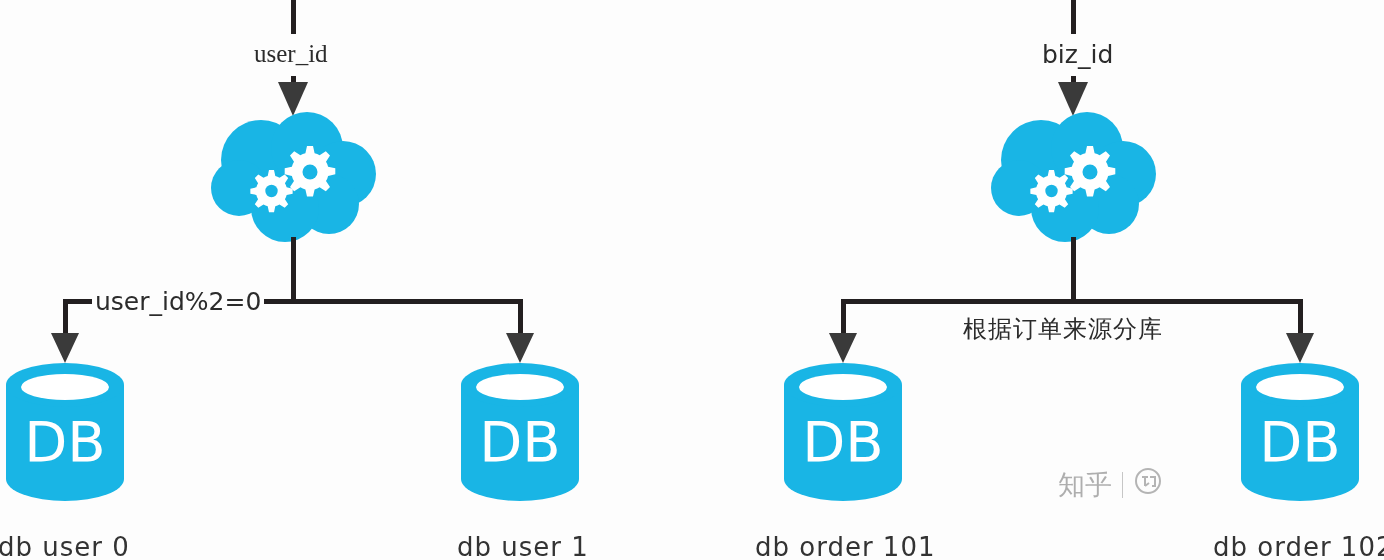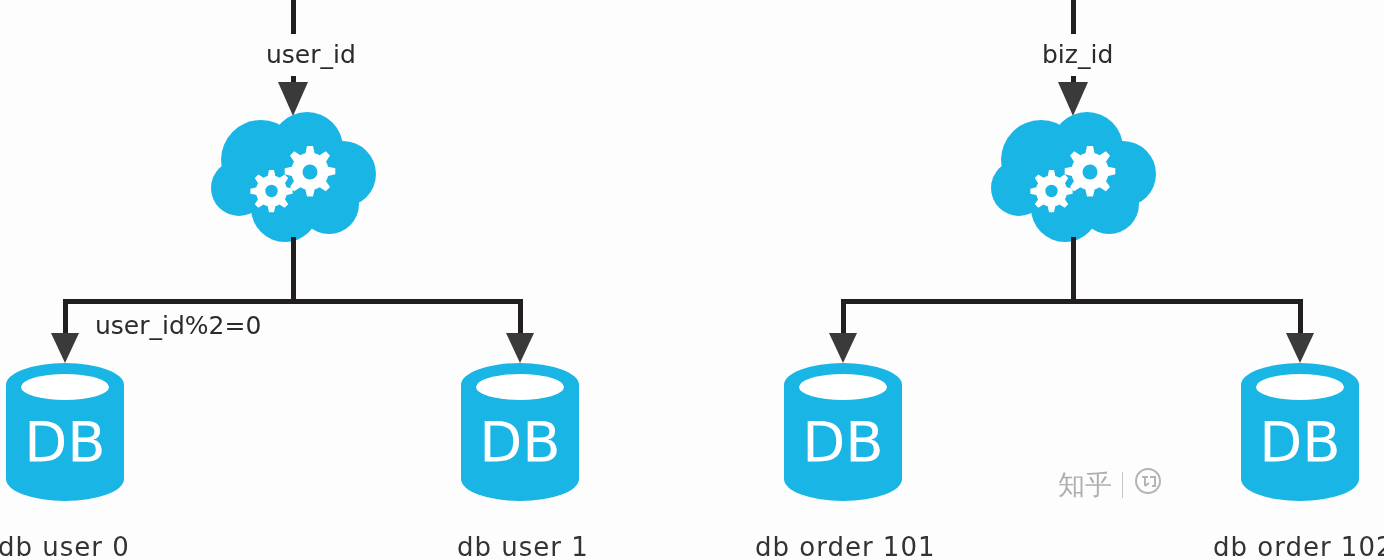--- a/index.html
+++ b/index.html
@@ -108,21 +108,21 @@
     margin: 0 2px;
   }
 </style>
 </head>
 <body>
 
 <div id="canvas">
 
   <div class="vline" style="left:291px; top:-4px; height:38px;"></div>
 
-  <div class="edge-label" style="left:263px; top:40px;">user_id</div>
+  <div class="edge-label" style="left:251px; top:40px;font-family:Liberation Serif, serif;">user_id</div>
 
   <div class="vline" style="left:291px; top:76px; height:14px;"></div>
   <div class="arrow-down" style="left:278px; top:82px;"></div>
 
   <div class="cloud" style="left:203px; top:112px;">
     <svg viewBox="0 0 180 130" xmlns="http://www.w3.org/2000/svg">
       <g fill="#19b5e5">
         <circle cx="58" cy="48" r="40"></circle>
         <circle cx="104" cy="36" r="36"></circle>
         <circle cx="140" cy="62" r="33"></circle>
@@ -141,21 +141,21 @@
         <circle cx="68.5" cy="79" r="6.2" fill="#19b5e5"></circle>
       </g>
     </svg>
   </div>
 
   <div class="vline" style="left:291px; top:237px; height:66px;"></div>
 
   <div class="hline" style="left:65px; top:299px; width:227px;"></div>
   <div class="hline" style="left:291px; top:299px; width:231px;"></div>
 
-  <div class="edge-label" style="left:92px; top:287px;margin-top:24px;">user_id%2=0</div>
+  <div class="edge-label" style="left:92px; top:287px;">user_id%2=0</div>
 
   <div class="vline" style="left:63px; top:299px; height:39px;"></div>
   <div class="arrow-down small" style="left:51px; top:333px;"></div>
 
   <div class="vline" style="left:518px; top:299px; height:39px;"></div>
   <div class="arrow-down small" style="left:506px; top:333px;"></div>
 
   <div class="db" style="left:0px; top:363px;">
     <svg viewBox="0 0 130 145" xmlns="http://www.w3.org/2000/svg">
       <path d="M6 22 L6 116 a59 22 0 0 0 118 0 L124 22 Z" fill="#19b5e5"></path>
@@ -201,20 +201,21 @@
         <path fill="#ffffff" d="M66 58 l5 0 1.3 6 a12.5 12.5 0 0 1 4.2 1.75 l5.2-3.3 3.5 3.5 -3.3 5.2 a12.5 12.5 0 0 1 1.75 4.2 l6 1.3 0 5 -6 1.3 a12.5 12.5 0 0 1 -1.75 4.2 l3.3 5.2 -3.5 3.5 -5.2-3.3 a12.5 12.5 0 0 1 -4.2 1.75 l-1.3 6 -5 0 -1.3-6 a12.5 12.5 0 0 1 -4.2-1.75 l-5.2 3.3 -3.5-3.5 3.3-5.2 a12.5 12.5 0 0 1 -1.75-4.2 l-6-1.3 0-5 6-1.3 a12.5 12.5 0 0 1 1.75-4.2 l-3.3-5.2 3.5-3.5 5.2 3.3 a12.5 12.5 0 0 1 4.2-1.75 z"></path>
         <circle cx="68.5" cy="79" r="6.2" fill="#19b5e5"></circle>
       </g>
     </svg>
   </div>
 
   <div class="vline" style="left:1071px; top:237px; height:66px;"></div>
 
   <div class="hline" style="left:841px; top:299px; width:462px;"></div>
 
+  <div class="cn-label" style="left:963px; top:313px;">根据订单来源分库</div>
 
   <div class="vline" style="left:841px; top:299px; height:39px;"></div>
   <div class="arrow-down small" style="left:829px; top:333px;"></div>
 
   <div class="vline" style="left:1298px; top:299px; height:39px;"></div>
   <div class="arrow-down small" style="left:1286px; top:333px;"></div>
 
   <div class="db" style="left:778px; top:363px;">
     <svg viewBox="0 0 130 145" xmlns="http://www.w3.org/2000/svg">
       <path d="M6 22 L6 116 a59 22 0 0 0 118 0 L124 22 Z" fill="#19b5e5"></path>

